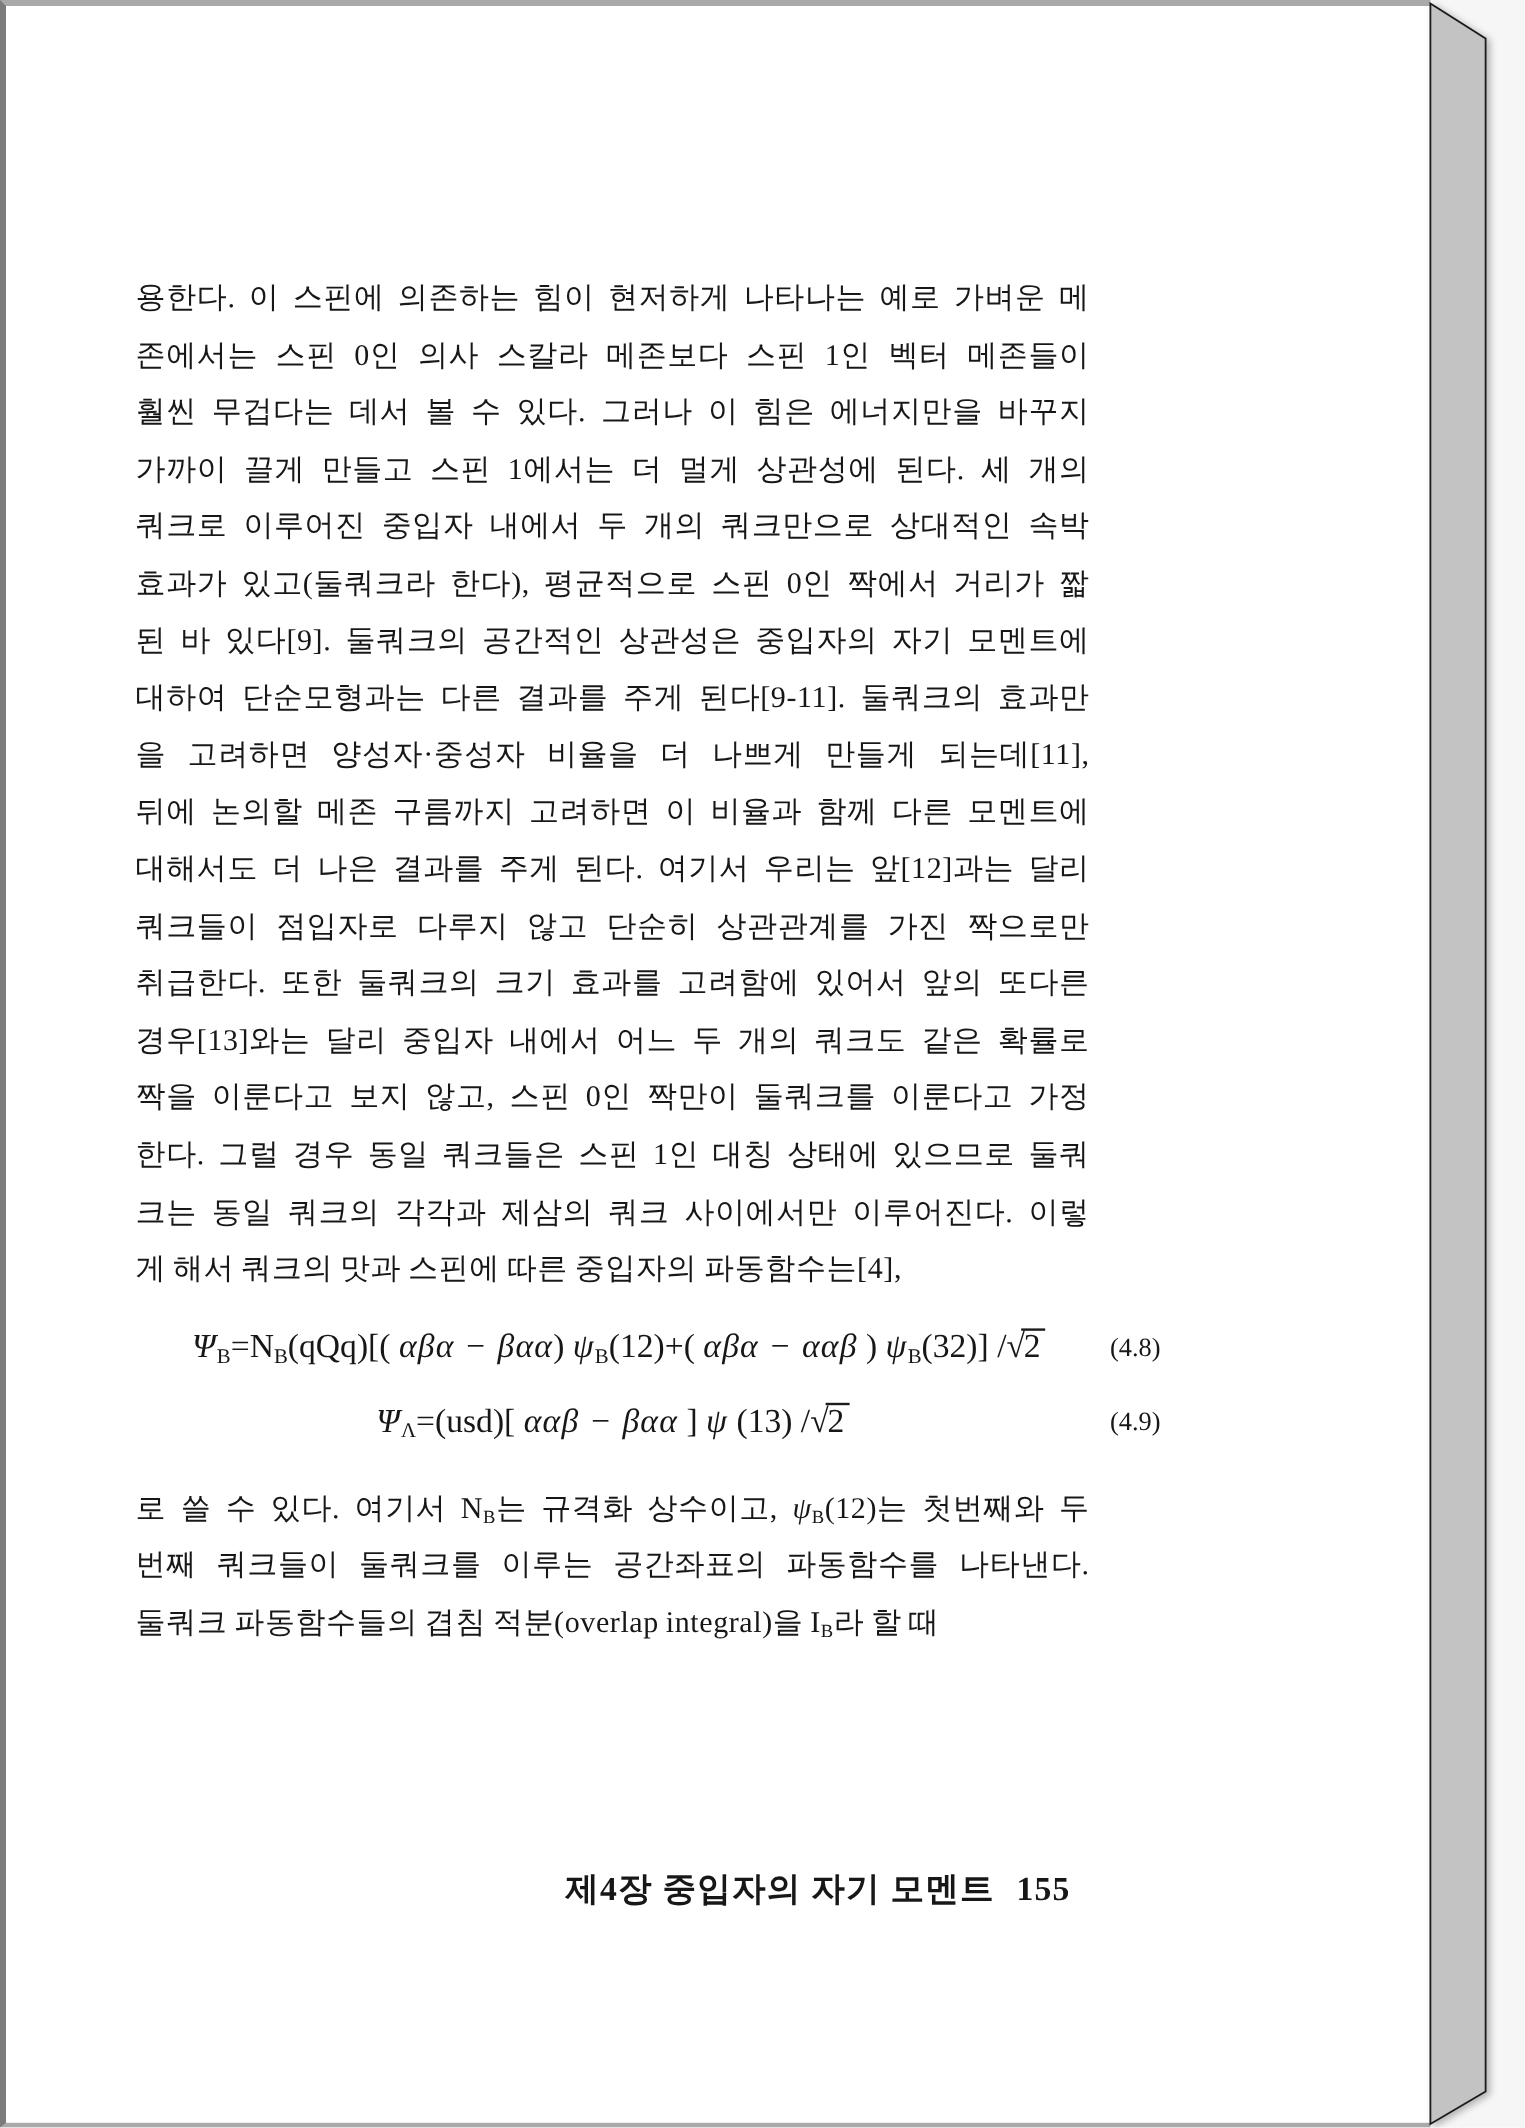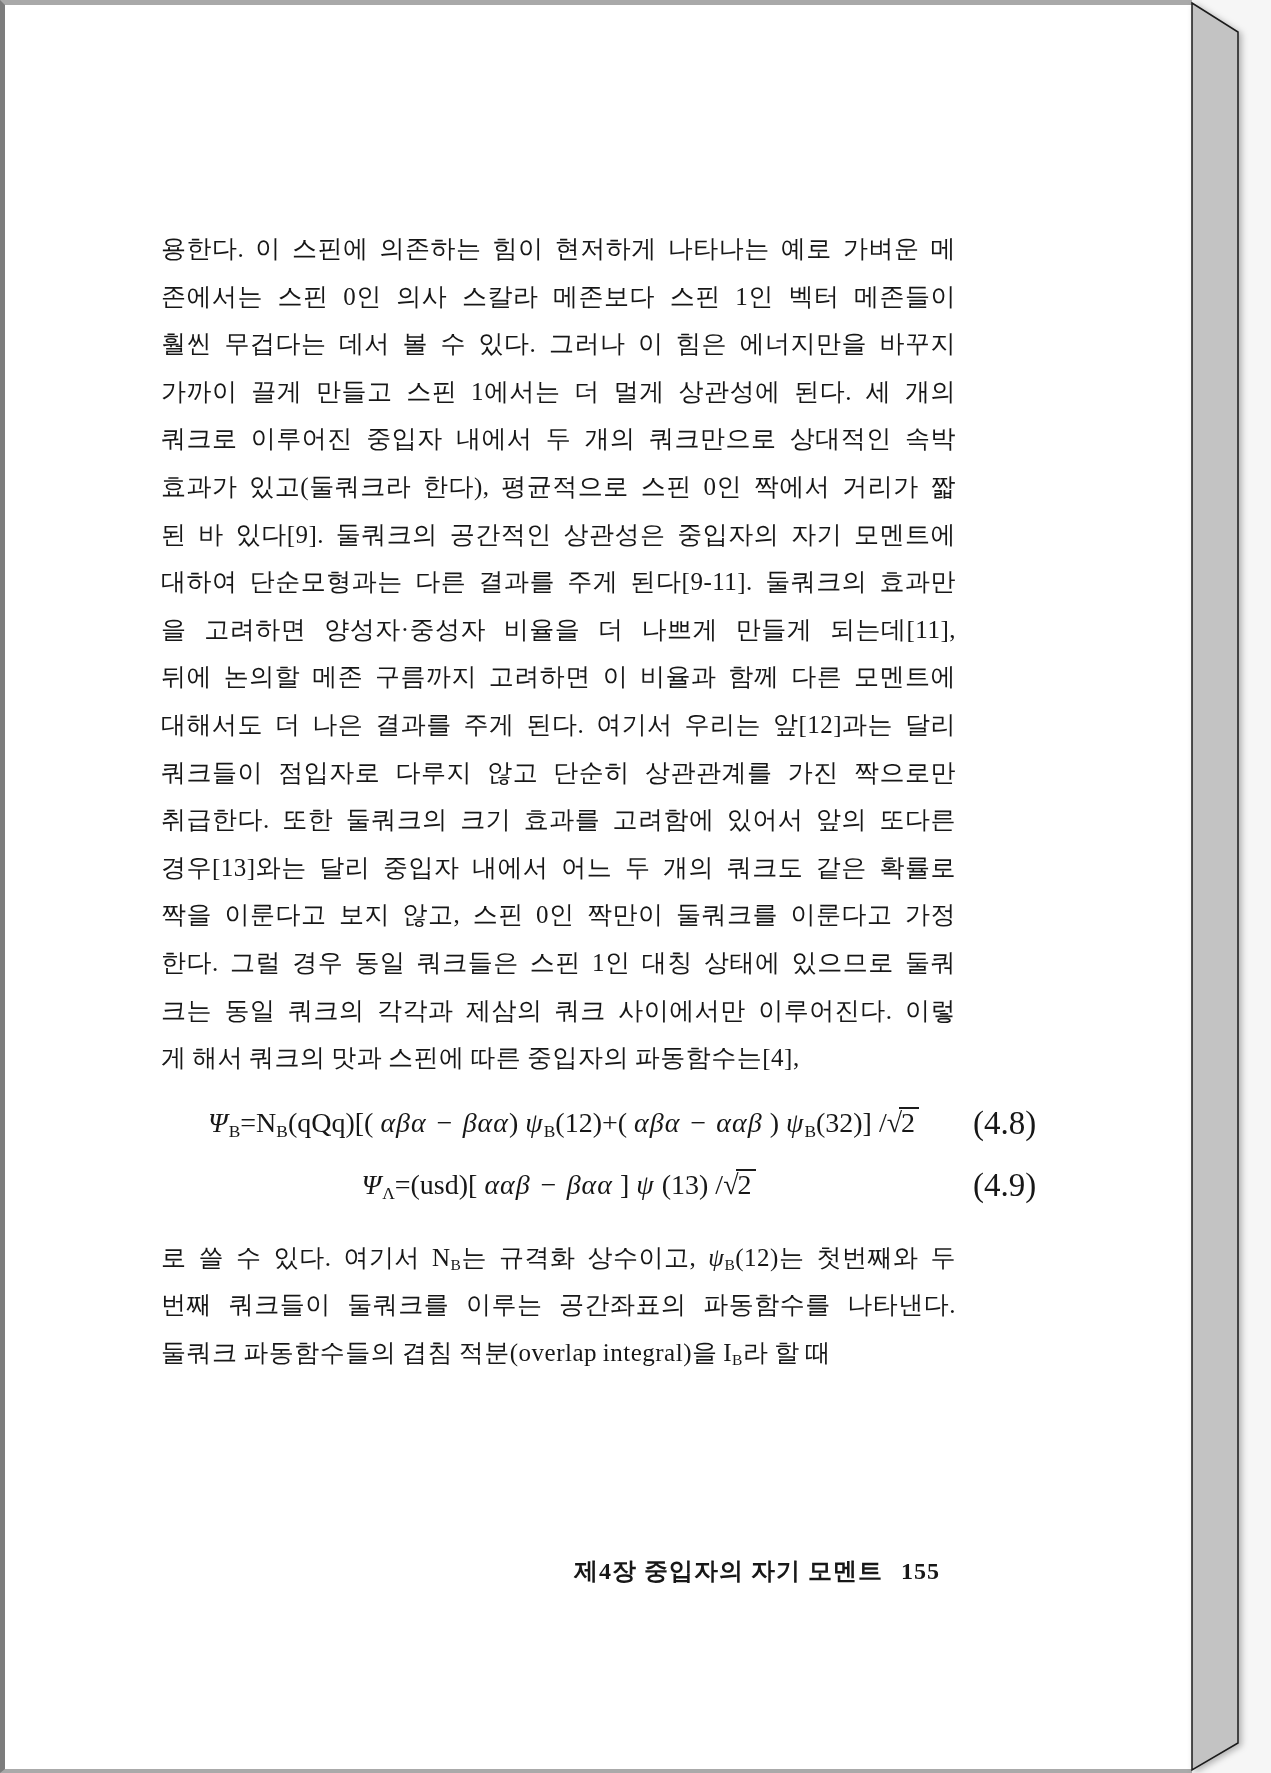--- a/index.html
+++ b/index.html
@@ -19,21 +19,21 @@
     border-top: 5px solid #a9a9a9;
     border-left: 5px solid #7c7c7c;
     border-bottom: 4px solid #aaaaaa;
   }
   .page-edge {
     position: absolute; left: 1188px; top: 0;
     filter: drop-shadow(3px 2px 3px rgba(0,0,0,0.28));
   }
   .content {
     position: absolute; left: 108px; top: 0;
-    width: 795px; height: 100%; margin-left: 48px;
+    width: 795px; height: 100%;
   }
   .para { margin: 0; }
   .p1 { margin-top: 220px; }
   .line {
     font-size: 25px;
     line-height: 47.6px;
     height: 47.6px;
     overflow: hidden;
     word-spacing: -1px;
     letter-spacing: 0.5px;
@@ -53,38 +53,38 @@
     height: 50px;
     line-height: 50px;
     font-size: 28px;
     white-space: nowrap;
   }
   .eq1 { margin-top: 16px; padding-left: 47px; text-align: left; }
   .eq2 { margin-top: 12px; text-align: center; }
   .eq-row i { font-style: italic; letter-spacing: 1px; }
   .eq-label {
     position: absolute; left: 812px; top: 0;
-    font-size: 33px; font-style: normal; letter-spacing: 0;
+    font-size: 22px; font-style: normal; letter-spacing: 0;
   }
   .sqrt { white-space: nowrap; }
   .sqrt-arg {
     display: inline-block;
     border-top: 2.5px solid #1c1c1c;
     margin-left: -3px;
     padding: 0 4px 0 2px;
     line-height: 1.0;
   }
   .p2 { margin-top: 24px; }
   .footer {
     position: absolute;
     top: 1550px; left: 0; right: 0;
     text-align: right;
     padding-right: 16px;
     font-weight: bold;
-    font-size: 24px;
+    font-size: 28px;
     letter-spacing: 1px;
   }
   .footer .pagenum { margin-left: 18px; }
 </style>
 </head>
 <body>
 
 <div class="page">
   <div class="content">
 

